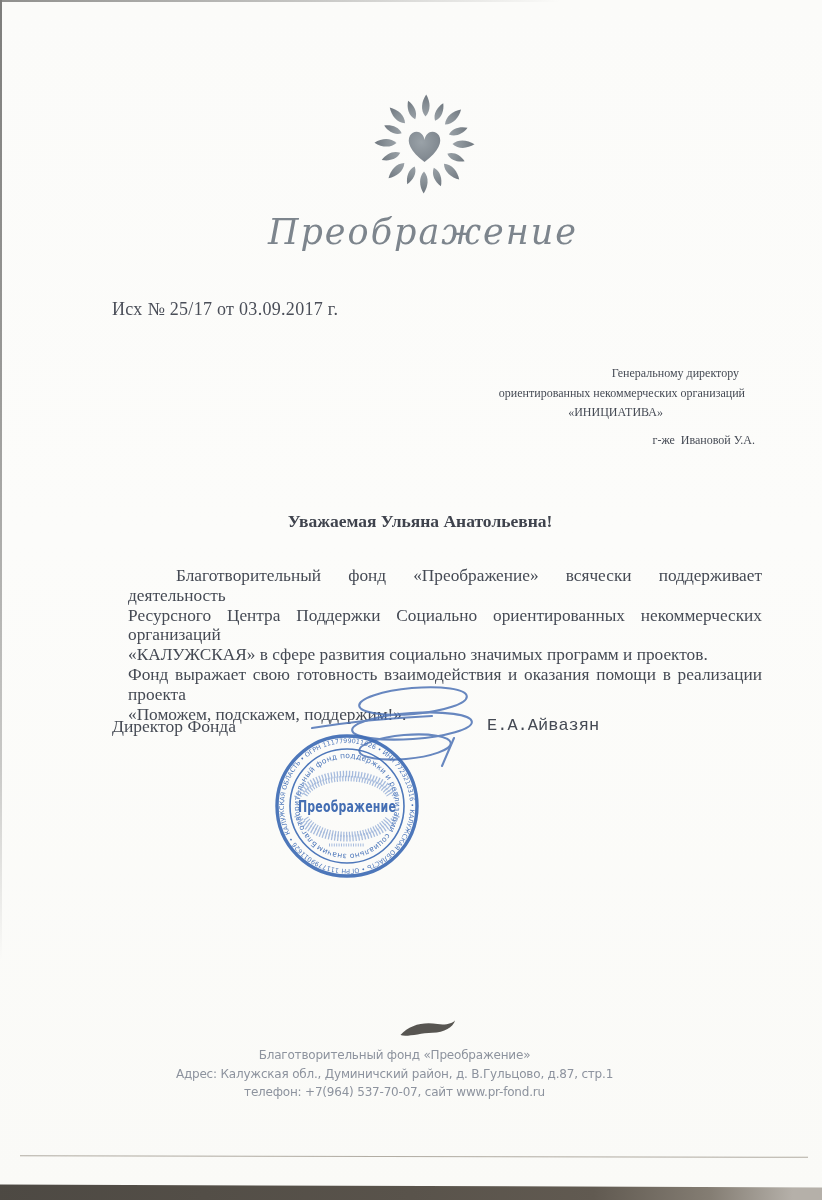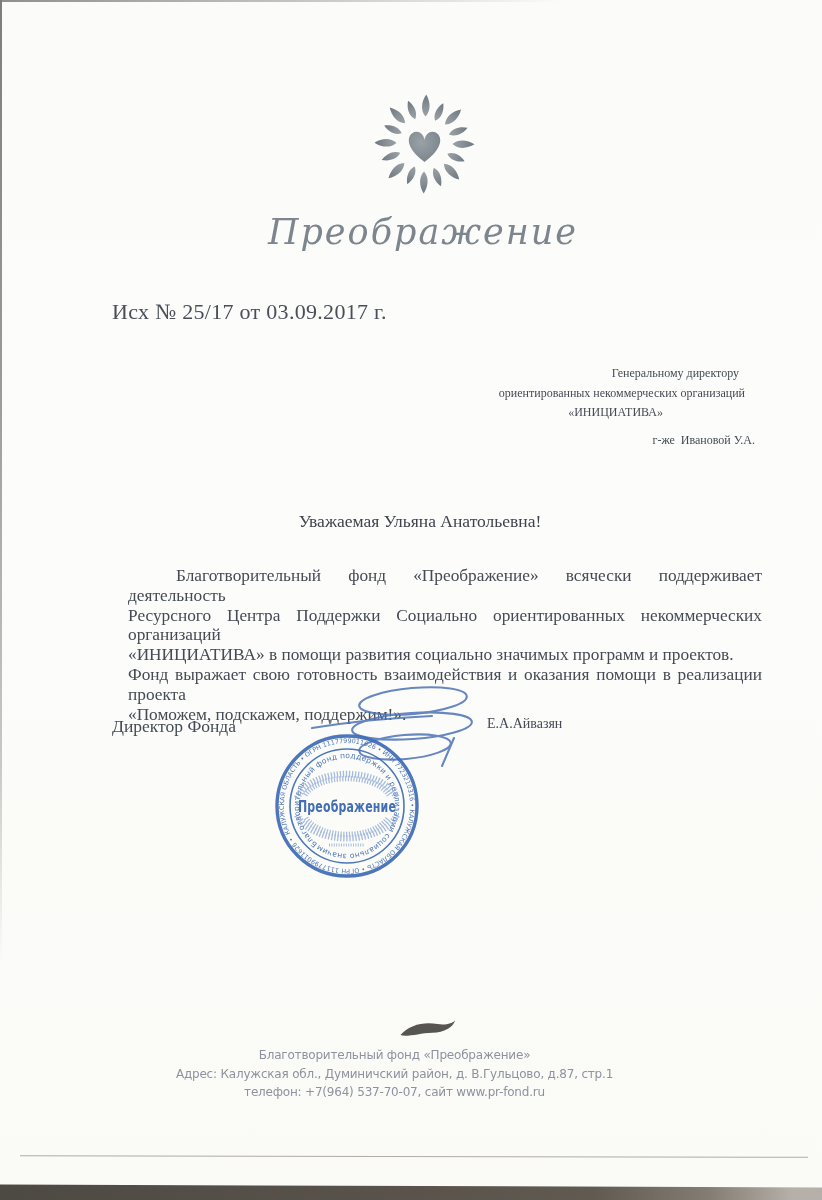--- a/index.html
+++ b/index.html
@@ -18,37 +18,37 @@
   .scan-band{position:absolute;left:-4px;top:1186px;width:830px;height:18px;
     transform:rotate(.2deg);
     background:linear-gradient(90deg,#4d4943 0%,#59534b 50%,#615a51 72%,#847d73 86%,#b5b0a9 96%);}
   
   .logo{position:absolute;left:367px;top:86px;width:115px;height:115px;}
   .brand-script{
     position:absolute;left:0;top:212px;width:822px;text-align:center;padding-left:24px;
     box-sizing:border-box;font-family:"DejaVu Serif",serif;font-style:italic;
     font-size:35px;letter-spacing:2px;color:#7d858d;font-weight:500;
   }
-  .ref-line{position:absolute;left:112px;top:299px;font-size:22px;letter-spacing:.3px;color:#4a4e58;}
+  .ref-line{position:absolute;left:112px;top:299px;font-size:18px;letter-spacing:.3px;color:#4a4e58;}
   
   .recipient{position:absolute;right:77px;top:364px;text-align:right;
     font-size:12px;line-height:19.5px;color:#454a54;}
   .recipient .person{margin-top:8px;margin-right:-10px;}
   
   .salutation{position:absolute;left:0;top:511px;width:822px;text-align:center;
-    padding-left:18px;box-sizing:border-box;font-size:17.5px;font-weight:400;color:#3f434d;}
+    padding-left:18px;box-sizing:border-box;font-size:17.5px;font-weight:700;color:#3f434d;}
   
   .body-text{position:absolute;left:112px;top:566px;width:634px;
     font-size:17.3px;line-height:19.8px;color:#454a54;margin-left:16px;}
   .b-line{text-align:justify;text-align-last:justify;}
   .b-line.end{text-align-last:left;}
   .b-line.indent{text-indent:48px;}
   
   .signoff-role{position:absolute;left:112px;top:716px;font-size:17.5px;color:#454a54;}
-  .signoff-name{position:absolute;left:487px;top:716px;font-size:14px;color:#454a54;}
+  .signoff-name{position:absolute;left:487px;top:716px;font-size:17px;color:#454a54;font-family:Liberation Mono, monospace;}
   .signature{position:absolute;left:298px;top:676px;width:190px;height:100px;}
   .stamp{position:absolute;left:267px;top:726px;width:160px;height:160px;opacity:.92;}
   .stamp text{font-family:"DejaVu Sans",sans-serif;}
   
   .smudge{position:absolute;left:396px;top:1016px;width:66px;height:26px;transform:rotate(-6deg);}
   
   .footer{position:absolute;left:0;top:1046px;width:761px;text-align:center;
     padding-left:28px;box-sizing:border-box;font-family:"DejaVu Sans",sans-serif;
     font-size:12px;letter-spacing:-.2px;line-height:18.5px;color:#8d939e;}
 </style>
@@ -103,21 +103,21 @@
     <div class="r-line">ориентированных некоммерческих организаций</div>
     <div class="r-line" style="margin-right:82px">«ИНИЦИАТИВА»</div>
     <div class="person">г-же&nbsp; Ивановой У.А.</div>
   </div>
 
   <div class="salutation">Уважаемая Ульяна Анатольевна!</div>
 
   <div class="body-text">
     <div class="b-line indent">Благотворительный фонд «Преображение» всячески поддерживает деятельность</div>
     <div class="b-line">Ресурсного Центра Поддержки Социально ориентированных некоммерческих организаций</div>
-    <div class="b-line end">«ИНИЦИАТИВА» в помощи развития социально значимых программ и проектов.</div>
+    <div class="b-line end">«КАЛУЖСКАЯ» в сфере развития социально значимых программ и проектов.</div>
     <div class="b-line">Фонд выражает свою готовность взаимодействия и оказания помощи в реализации проекта</div>
     <div class="b-line end">«Поможем, подскажем, поддержим!».</div>
   </div>
 
   <div class="signoff-role">Директор Фонда</div>
   <div class="signoff-name">Е.А.Айвазян</div>
 
   <svg class="signature" viewBox="0 0 190 100" aria-hidden="true">
     <g fill="none" stroke="#4e73b6" stroke-width="2.1" opacity=".85" stroke-linecap="round">
       <path d="M14,52 C50,46 92,42 134,40"></path>

